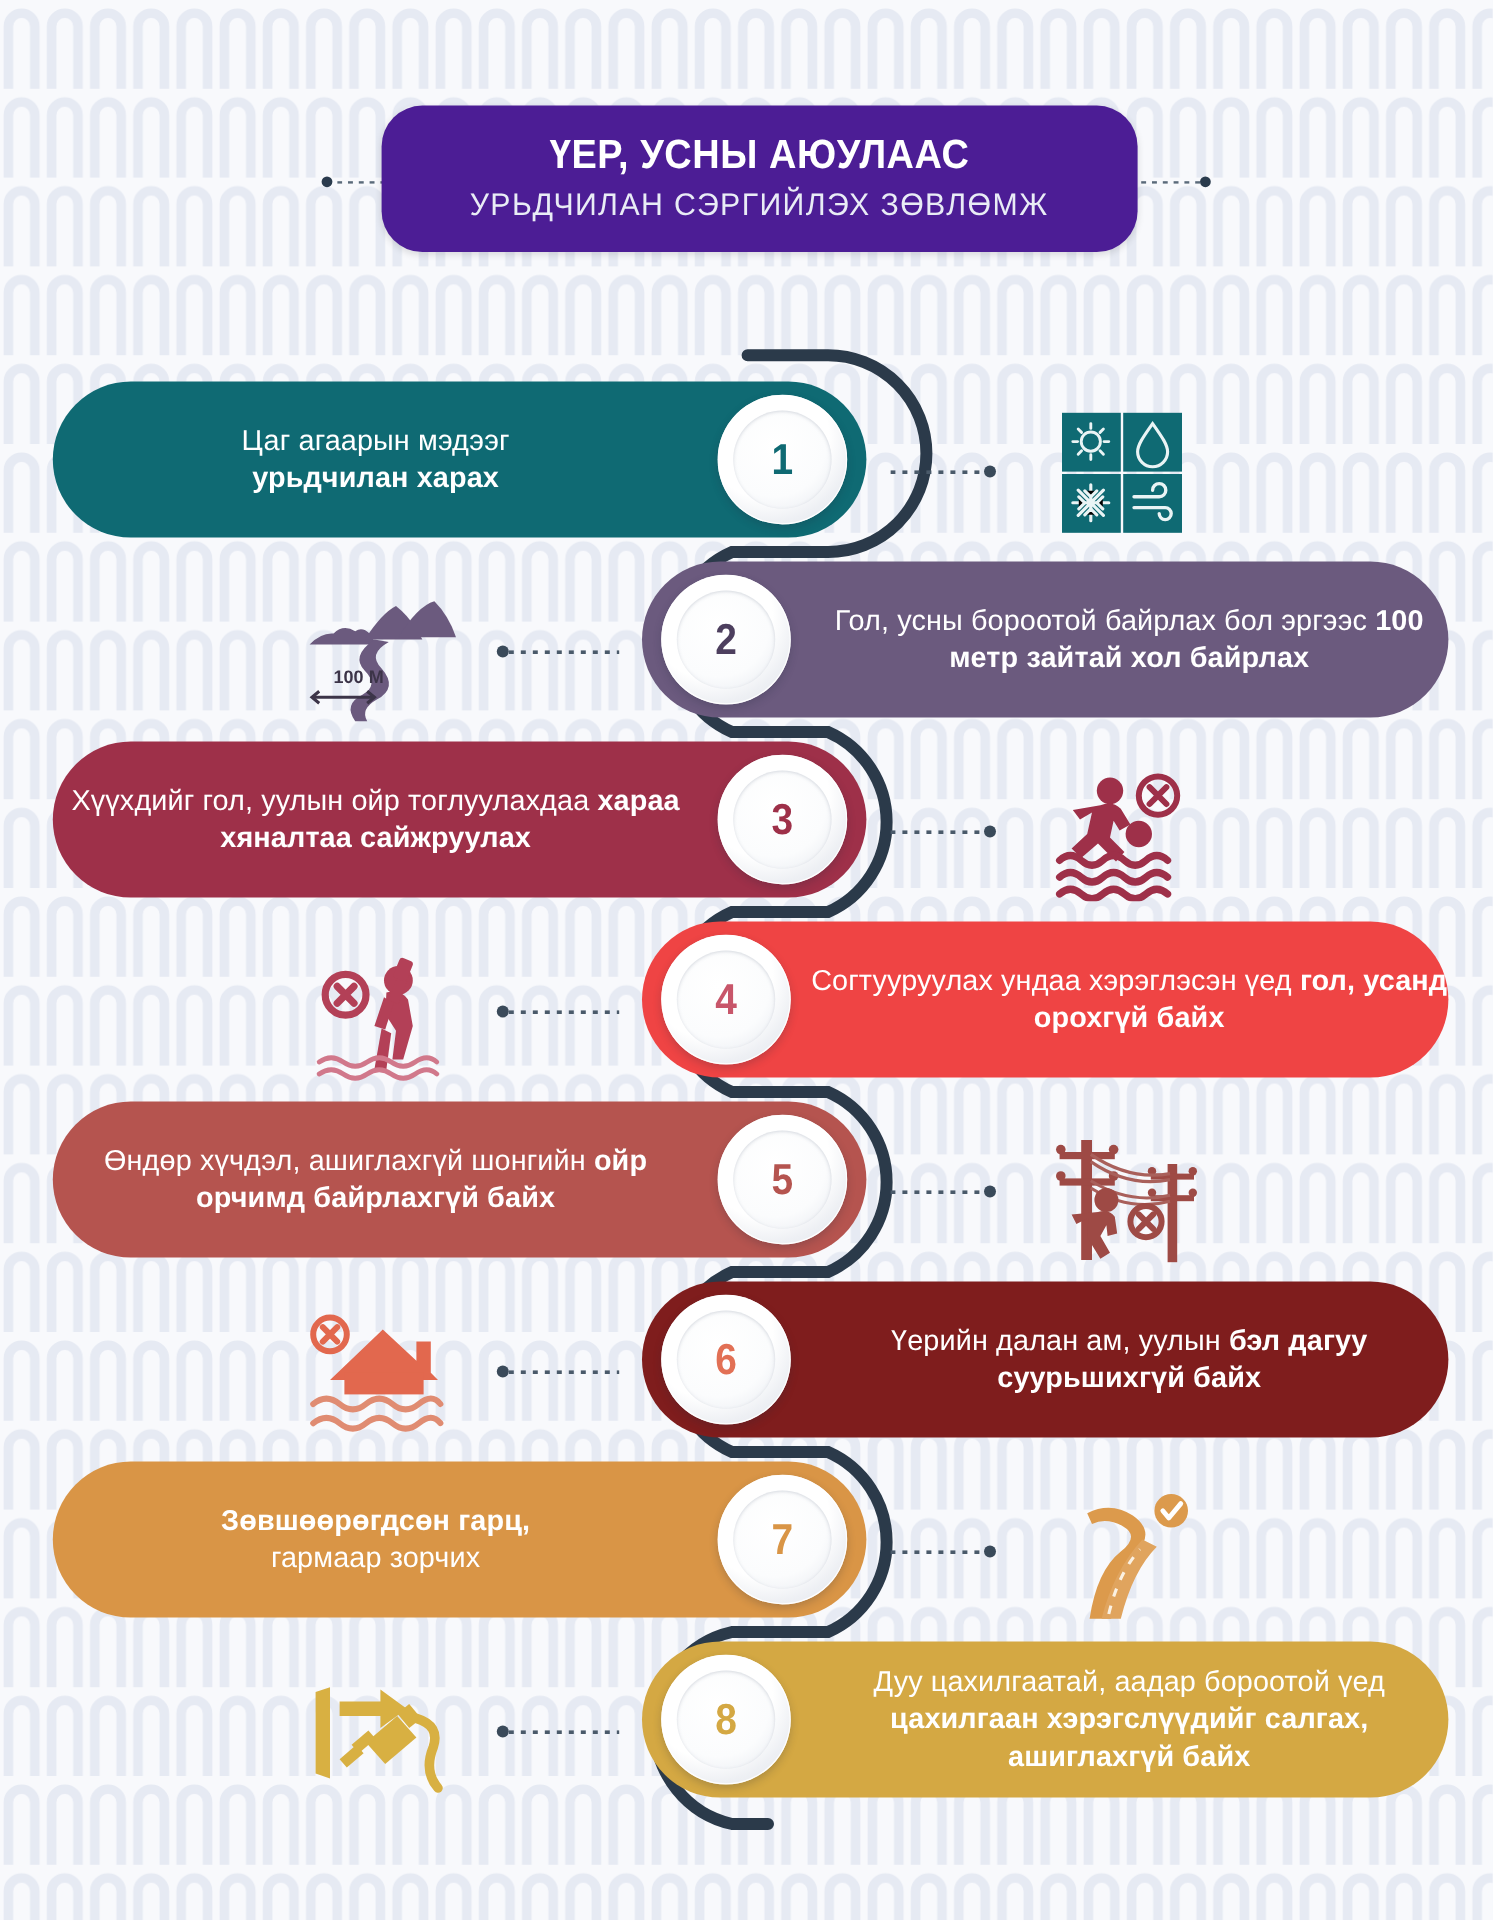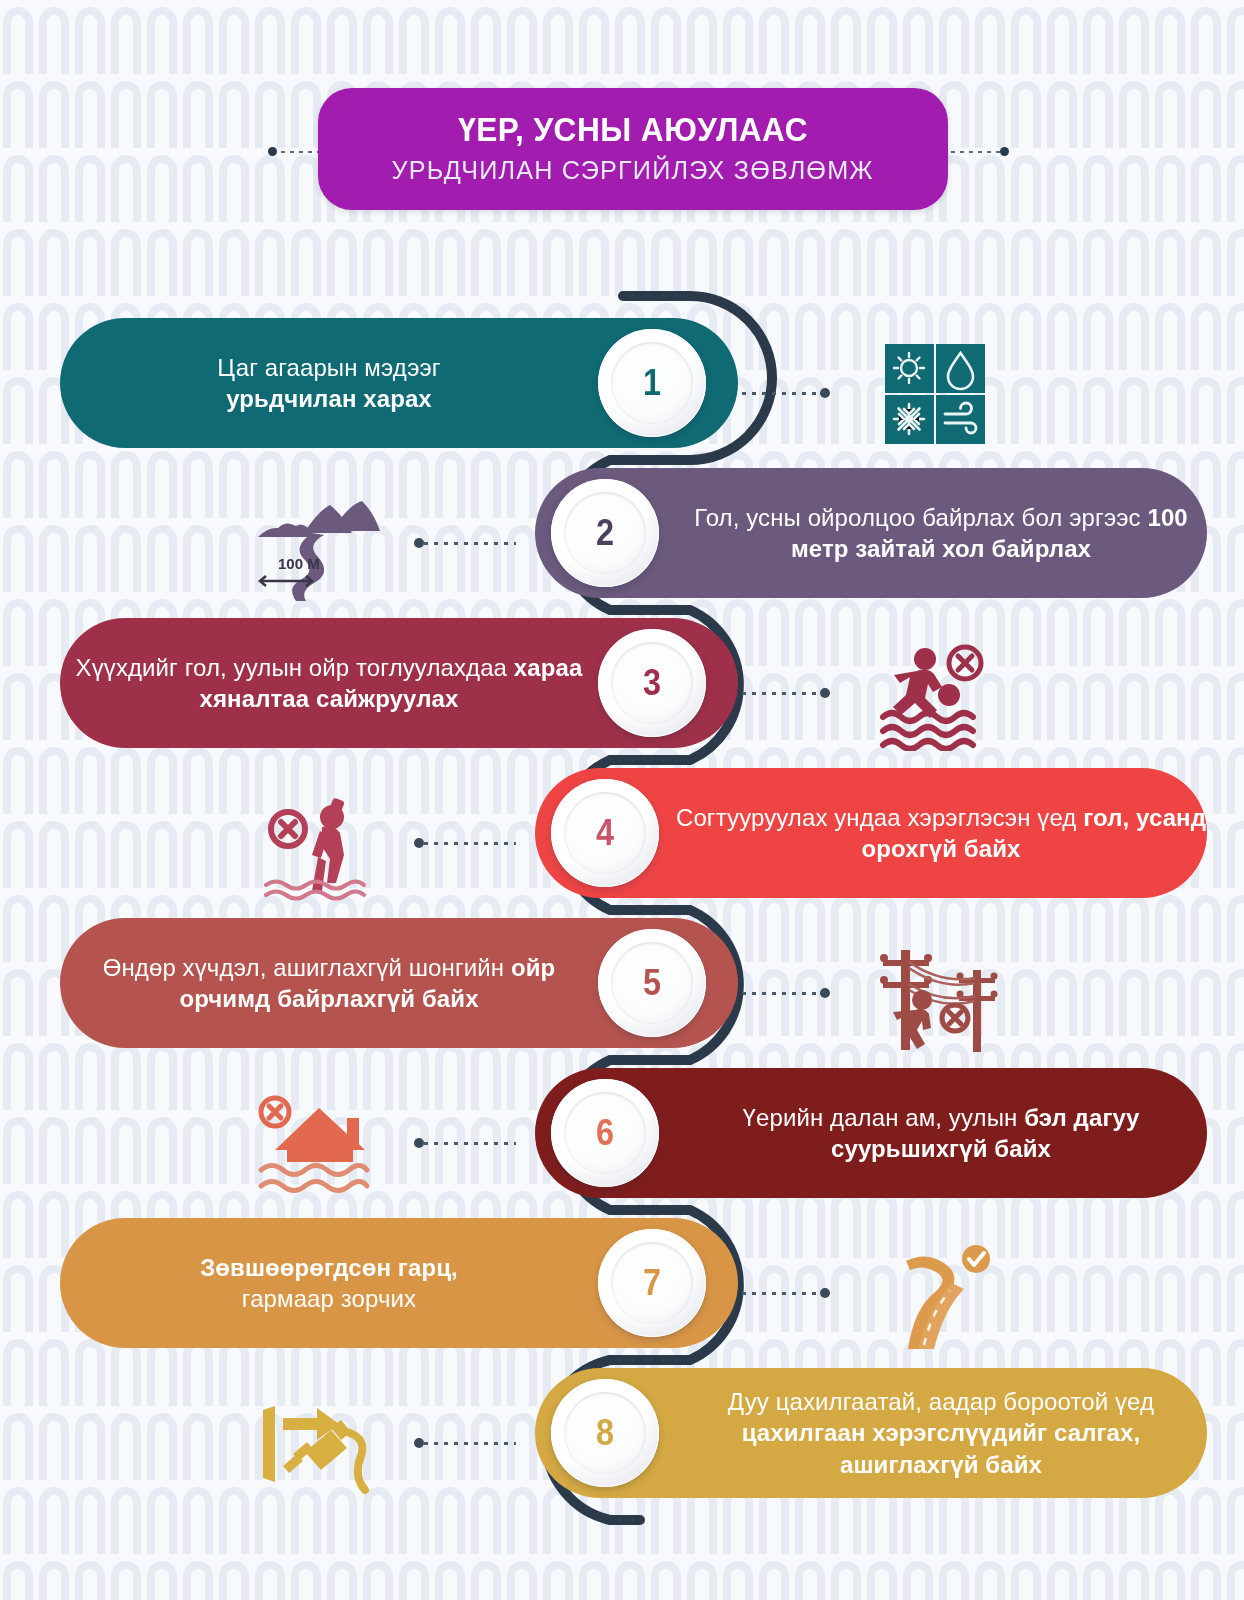--- a/index.html
+++ b/index.html
@@ -20,21 +20,21 @@
     z-index: 0;
   }
 
   
   #title-banner {
     position: absolute;
     left: 318px;
     top: 88px;
     width: 630px;
     height: 122px;
-    background: #a21caf;
+    background: #4c1d95;
     border-radius: 34px;
     z-index: 6;
     display: flex;
     flex-direction: column;
     align-items: center;
     justify-content: center;
     box-shadow: 0 2px 6px rgba(0,0,0,.12);
   }
   #title-main {
     color: #ffffff;
@@ -83,21 +83,21 @@
   }
 
   .card {
     position: absolute;
     height: 130px;
     border-radius: 65px;
     display: flex;
     align-items: center;
     z-index: 3;
   }
-  .card.left  { left: 60px;  width: 678px; padding-right: 140px; justify-content: center; }
+  .card.left  { left: 44px;  width: 678px; padding-right: 140px; justify-content: center; }
   .card.right { left: 535px; width: 672px; padding-left: 140px;  justify-content: center; }
 
   .card-text {
     color: #ffffff;
     text-align: center;
     font-size: 24px;
     line-height: 1.30;
     letter-spacing: .1px;
   }
   .card-text b { font-weight: bold; }
@@ -229,21 +229,21 @@
         <path d="M62 72h21 a5.5 5.5 0 1 0 -5.5 -5.5"></path>
         <path d="M62 81h26 a5 5 0 1 1 -5 5"></path>
       </g>
     </svg>
   </div>
 </div>
 
 <div class="row" style="top:468px">
   <div class="card right" style="background:#6b5a7e">
     <div class="card-text">
-      <span class="reg">Гол, усны ойролцоо байрлах бол эргээс</span>
+      <span class="reg">Гол, усны бороотой байрлах бол эргээс</span>
       <b>100 метр зайтай хол байрлах</b>
     </div>
   </div>
   <div class="badge on-right">
     <span class="badge-num" style="color:#4d3f5e">2</span>
   </div>
   <div class="dotline" style="left:424px;width:92px"></div>
   <div class="dotcap" style="left:414px"></div>
   <div class="icon-box at-left">
     <svg width="150" height="118" viewBox="0 0 150 118">

